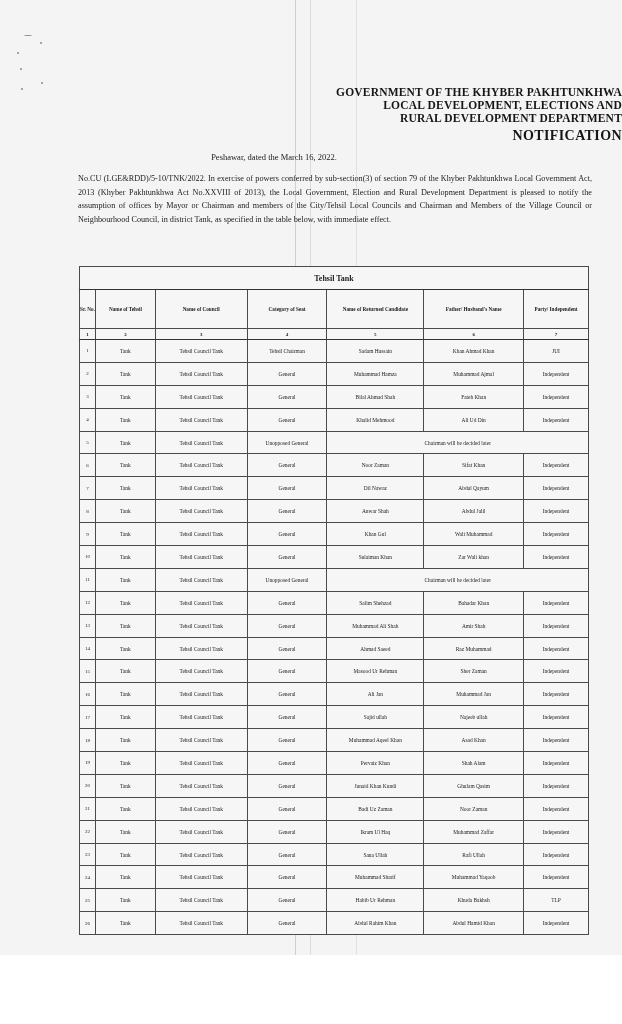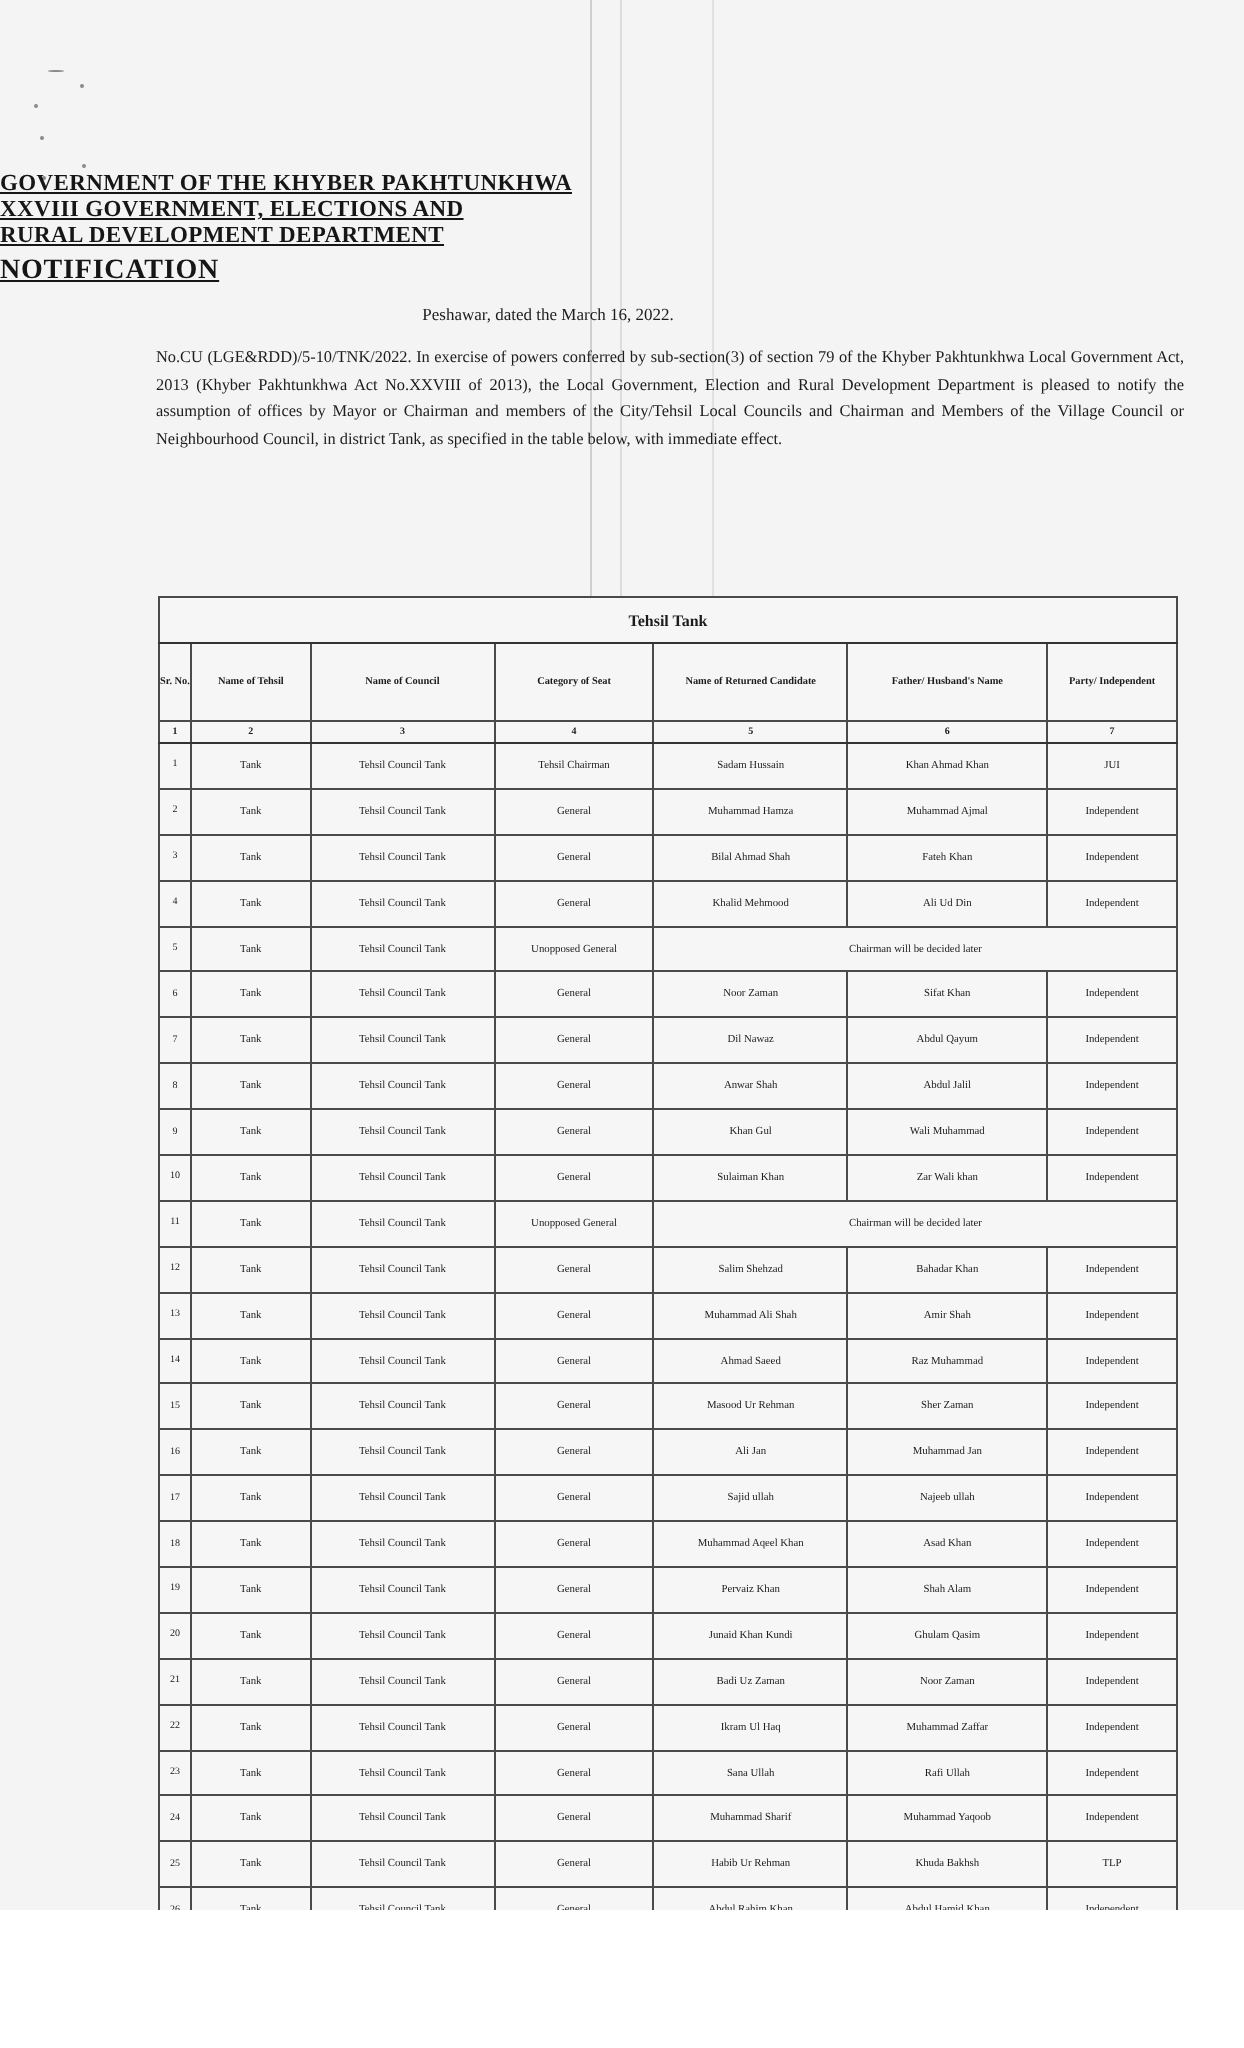--- a/index.html
+++ b/index.html
@@ -2,28 +2,28 @@
 <html><head>
 <meta charset="utf-8">
 <style>
   html, body { margin: 0; padding: 0; }
   body { width: 622px; height: 1024px; background: #ffffff; position: relative; overflow: hidden;
          font-family: "Liberation Serif", serif; color: #1c1c1c; }
   .page { position: absolute; left: 0; top: 0; width: 622px; height: 955px; background: #f4f4f5; overflow: hidden; }
   .scanline { position: absolute; top: 0; height: 955px; width: 1px; background: #cfcfd2; }
   .specks { position: absolute; left: 14px; top: 30px; width: 40px; height: 60px; }
   .speck { position: absolute; width: 2px; height: 2px; background: #8a8a8a; border-radius: 50%; }
-  .heading { position: absolute; left: 0; width: 622px; text-align: left; font-weight: bold; color: #161616; text-decoration: underline; }
+  .heading { position: absolute; left: 0; width: 622px; text-align: right; font-weight: bold; color: #161616; }
   .h1 { top: 86px; font-size: 11.5px; line-height: 13px; letter-spacing: 0.2px; }
   .h-notif { top: 128px; font-size: 14px; letter-spacing: 0.4px; }
   .dateline { position: absolute; top: 152px; left: 0; width: 548px; text-align: center; font-size: 8.5px; }
   .para { position: absolute; left: 78px; top: 172px; width: 514px; font-size: 8.2px; line-height: 13.5px; text-align: justify; }
   .para b { font-weight: normal; }
   table.notif { position: absolute; left: 79px; top: 266px; width: 510px; border-collapse: collapse;
-                font-size: 5.4px; background: #f6f6f7; margin-top: 32px; }
+                font-size: 5.4px; background: #f6f6f7; }
   table.notif td, table.notif th { border: 1px solid #4a4a4a; text-align: center; padding: 0; font-weight: normal; }
   table.notif th.title { height: 22px; font-size: 8px; font-weight: bold; border-bottom: 1.5px solid #333; }
   table.notif tr.hdr td { height: 38px; font-weight: bold; font-size: 5.2px; }
   table.notif tr.nums td { height: 10px; font-size: 5px; font-weight: bold; border-bottom: 1.5px solid #333; }
   table.notif tr.row td { height: 21.9px; }
   td.council { font-weight: bold; }
   td.sr { font-size: 5px; }
 </style>
 </head>
 <body>
@@ -37,21 +37,21 @@
     <div class="speck" style="left:10px;top:5px;width:8px;height:1px"></div>
     <div class="speck" style="left:26px;top:12px"></div>
     <div class="speck" style="left:3px;top:22px"></div>
     <div class="speck" style="left:6px;top:38px"></div>
     <div class="speck" style="left:27px;top:52px"></div>
     <div class="speck" style="left:7px;top:58px"></div>
   </div>
 
   <div class="heading h1">
     <div>GOVERNMENT OF THE KHYBER PAKHTUNKHWA</div>
-    <div>XXVIII GOVERNMENT, ELECTIONS AND</div>
+    <div>LOCAL DEVELOPMENT, ELECTIONS AND</div>
     <div>RURAL DEVELOPMENT DEPARTMENT</div>
   </div>
   <div class="heading h-notif">NOTIFICATION</div>
   <div class="dateline">Peshawar, dated the March 16, 2022.</div>
 
   <div class="para">
     <b>No.CU (LGE&amp;RDD)/5-10/TNK/2022.</b><span> In exercise of powers conferred by sub-section(3) of section 79 of the Khyber Pakhtunkhwa Local Government Act, 2013 (Khyber Pakhtunkhwa Act No.XXVIII of 2013), the Local Government, Election and Rural Development Department is pleased to notify the assumption of offices by Mayor or Chairman and members of the City/Tehsil Local Councils and Chairman and Members of the Village Council or Neighbourhood Council, in district </span><b>Tank</b><span>, as specified in the table below, with immediate effect.</span>
   </div>
 
   <table class="notif">

